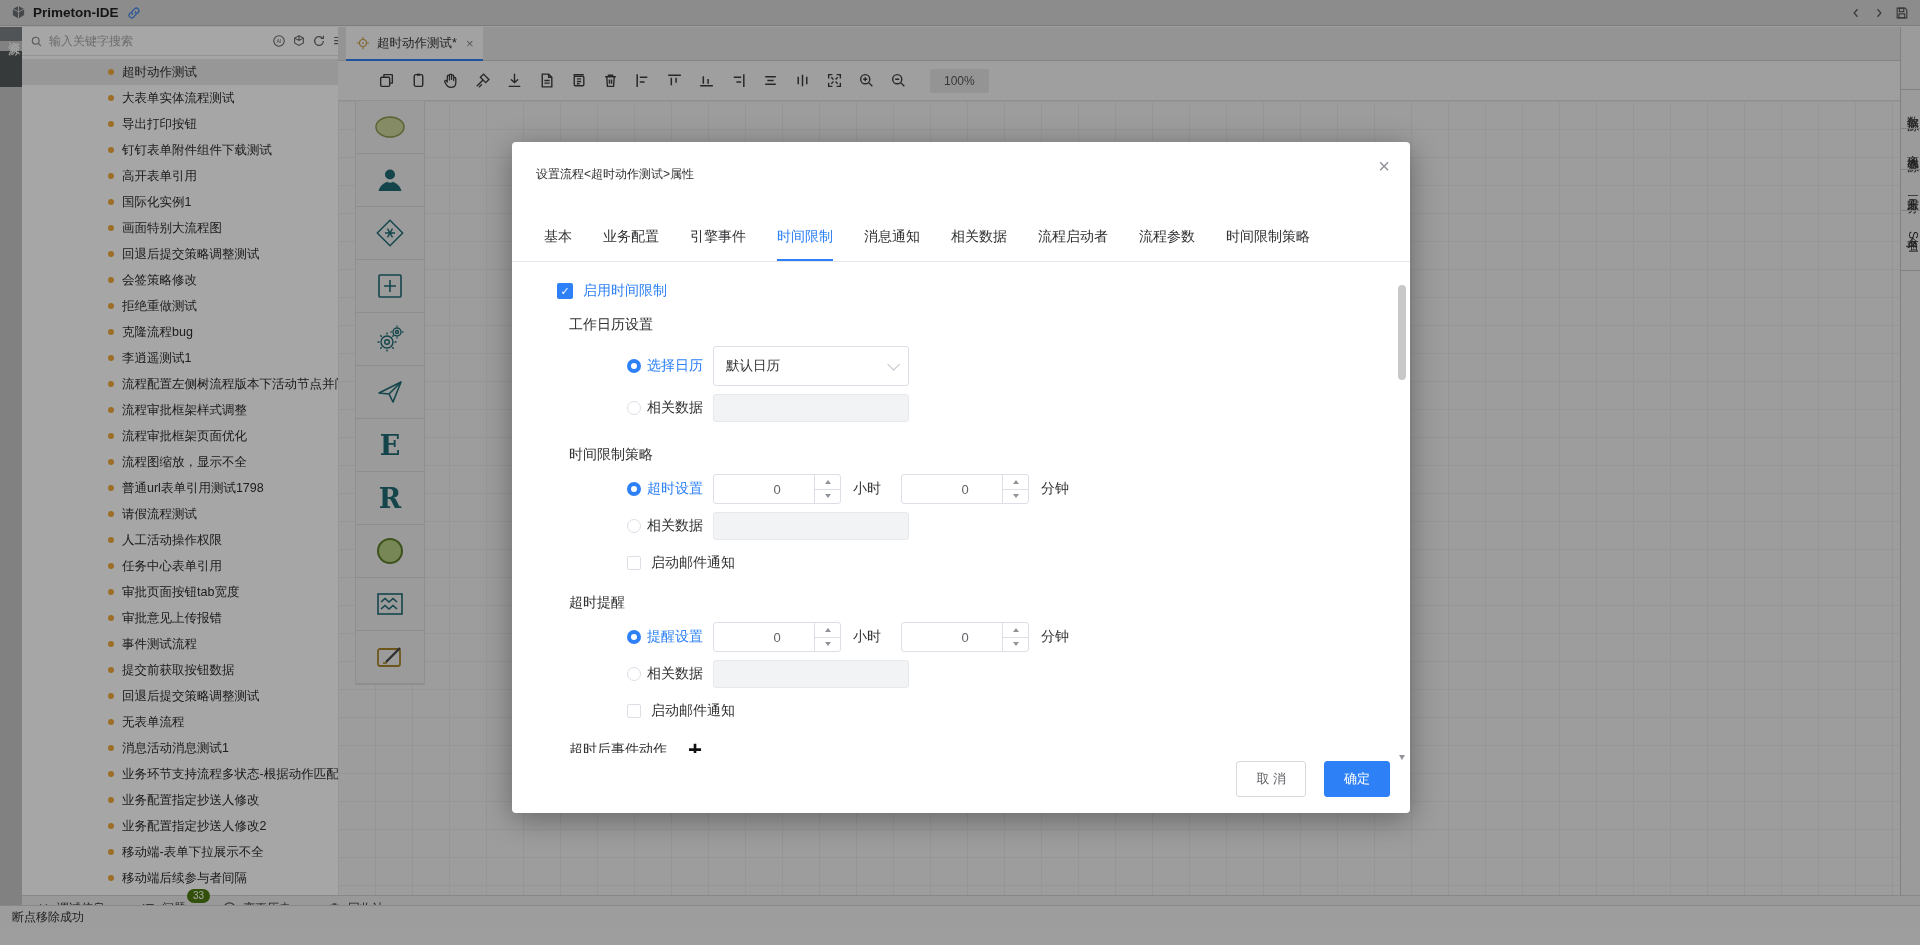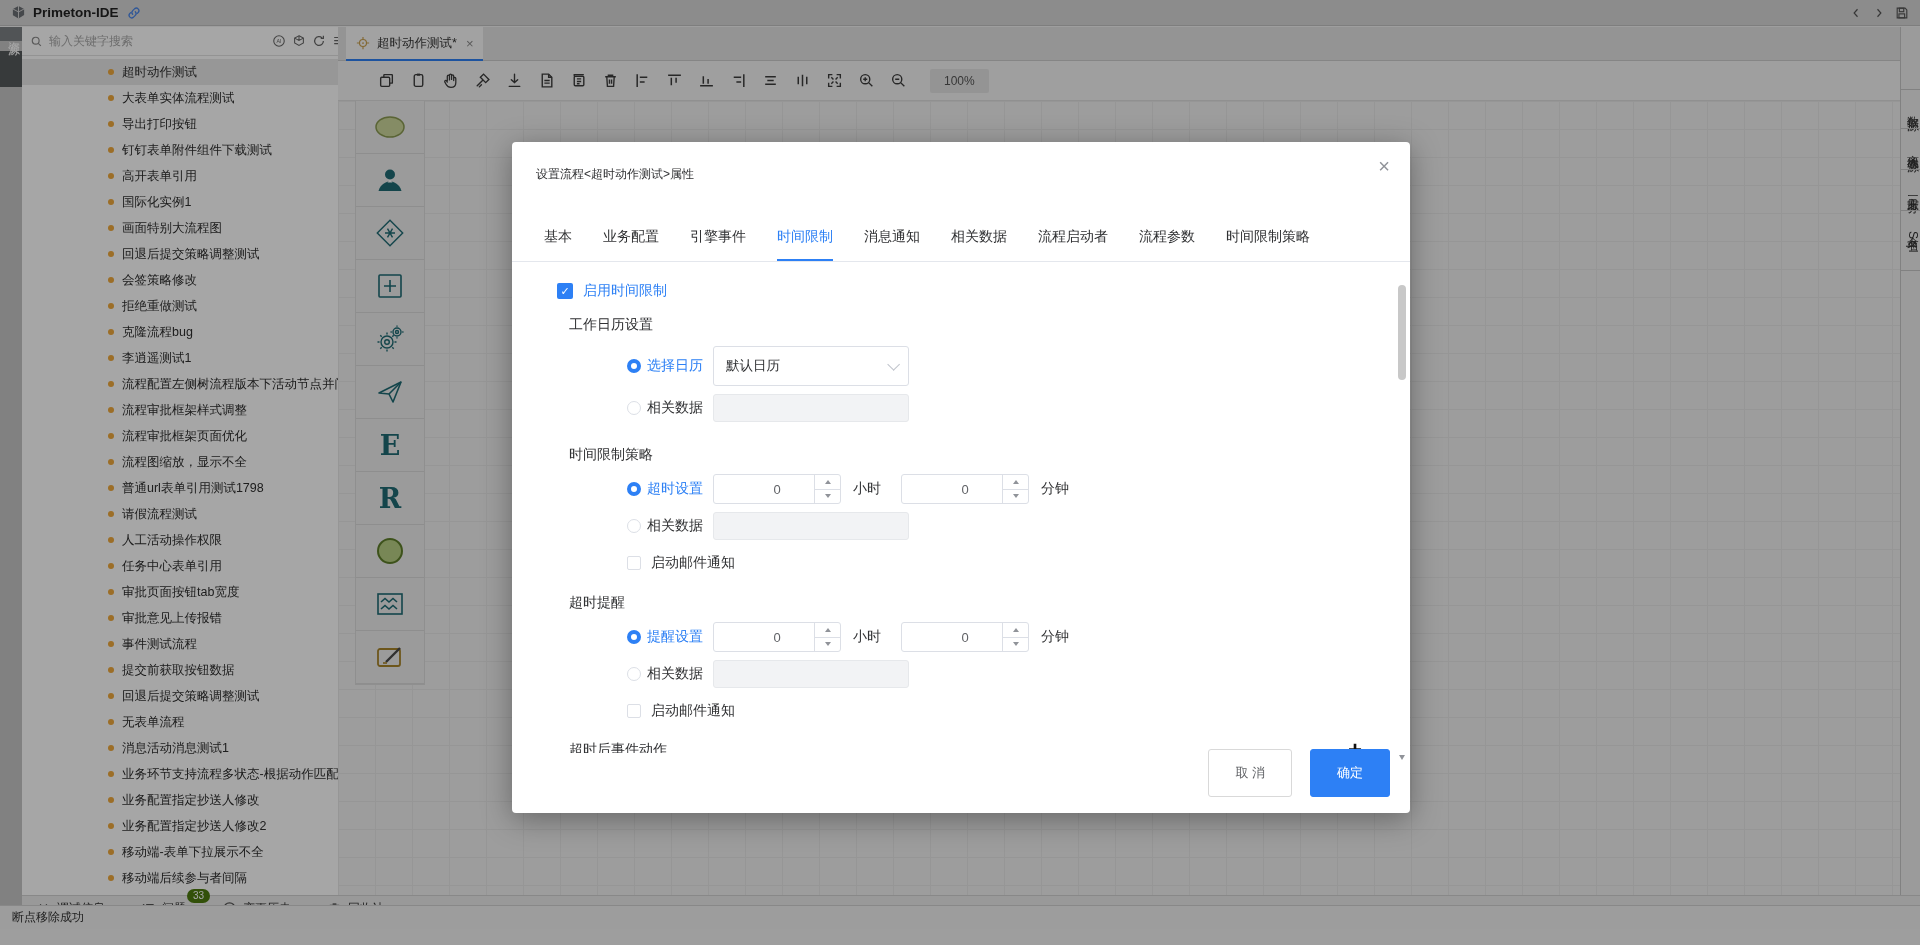--- a/index.html
+++ b/index.html
@@ -106,29 +106,29 @@
   .num { width:128px; height:30px; border:1px solid #dcdfe6; border-radius:3px; margin-left:4px;
     position:relative; display:flex; align-items:center; justify-content:center; font-size:13px; color:#606266; }
   .num .stepper { position:absolute; right:0; top:0; bottom:0; width:26px; border-left:1px solid #dcdfe6;
     display:flex; flex-direction:column; }
   .num .stepper i { flex:1; display:flex; align-items:center; justify-content:center; }
   .num .stepper i:first-child { border-bottom:1px solid #dcdfe6; }
   .tri-up { width:0; height:0; border-left:3.5px solid transparent; border-right:3.5px solid transparent; border-bottom:4.5px solid #909399; }
   .tri-dn { width:0; height:0; border-left:3.5px solid transparent; border-right:3.5px solid transparent; border-top:4.5px solid #909399; }
   .unit { margin:0 10px 0 6px; color:#303133; }
   .check-row { display:flex; align-items:center; gap:10px; margin-left:70px; color:#303133; }
-  .action-head { display:flex; align-items:center; justify-content:space-between; margin:20px 12px 0 12px; }
+  .action-head { display:flex; align-items:center; justify-content:flex-start; margin:20px 12px 0 12px;gap:21px; }
   .plus { font-size:24px; font-weight:bold; color:#111; line-height:20px; }
   .m-scroll { position:absolute; right:4px; top:143px; bottom:63px; width:8px; }
   .m-thumb { width:8px; height:95px; background:#c8c8c8; border-radius:4px; }
   .m-arrow { position:absolute; bottom:-10px; left:1px; width:0; height:0;
     border-left:3.5px solid transparent; border-right:3.5px solid transparent; border-top:5px solid #909399; }
   .m-footer { position:absolute; right:20px; bottom:16px; display:flex; gap:18px; }
-  .btn { height:48px; min-width:56px; border-radius:3px; display:flex; align-items:center; justify-content:center;
-    font-size:13px; padding:0 26px; }
+  .btn { height:36px; min-width:56px; border-radius:3px; display:flex; align-items:center; justify-content:center;
+    font-size:13px; padding:0 19px; }
   .btn-cancel { background:#fff; border:1px solid #d9d9d9; color:#606266; }
   .btn-ok { background:#2d80f5; border:1px solid #2d80f5; color:#fff; }
 
   svg { display:block; }
 </style>
 </head>
 <body>
 
 <div class="app">
 

